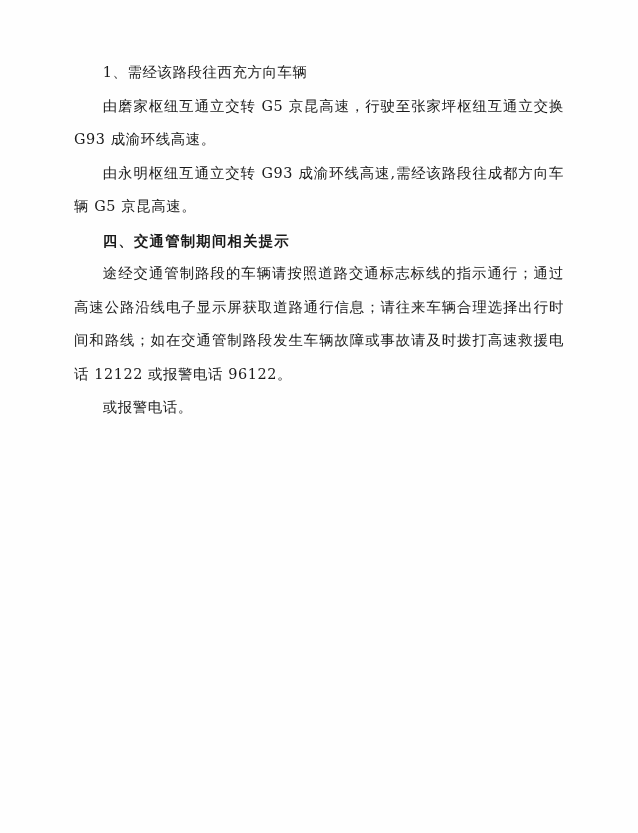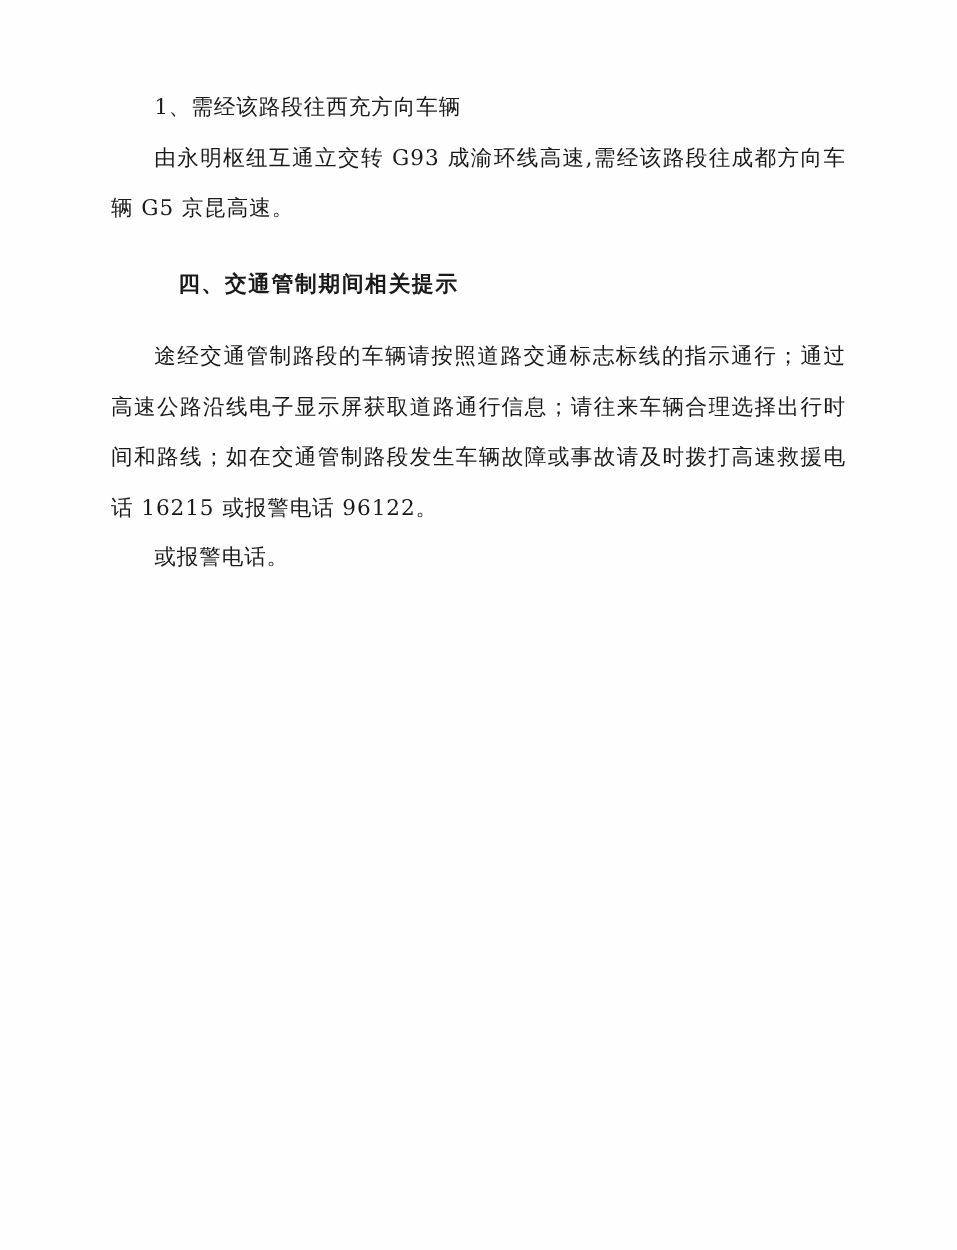--- a/index.html
+++ b/index.html
@@ -28,32 +28,33 @@
     letter-spacing: 0.6px;
     text-align: justify;
     text-justify: inter-ideograph;
   }
   p.para {
     margin: 0;
     text-indent: 2em;
     font-weight: 500;
   }
   p.heading {
-    margin: 16px;
+    margin: 0;
     text-indent: 2em;
     font-weight: 700;
     letter-spacing: 1.2px;
   }
 </style>
 </head>
 <body>
 
 <div class="page">
   <div class="doc-body">
 
     <p class="para">1、需经该路段往西充方向车辆</p>
+    <p class="para">由磨家枢纽互通立交转 G5 京昆高速，行驶至张家坪枢纽互通立交换 G93 成渝环线高速。</p>
     <p class="para">由永明枢纽互通立交转 G93 成渝环线高速,需经该路段往成都方向车辆 G5 京昆高速。</p>
     <p class="heading">四、交通管制期间相关提示</p>
-    <p class="para">途经交通管制路段的车辆请按照道路交通标志标线的指示通行；通过高速公路沿线电子显示屏获取道路通行信息；请往来车辆合理选择出行时间和路线；如在交通管制路段发生车辆故障或事故请及时拨打高速救援电话 16215 或报警电话 96122。</p>
+    <p class="para">途经交通管制路段的车辆请按照道路交通标志标线的指示通行；通过高速公路沿线电子显示屏获取道路通行信息；请往来车辆合理选择出行时间和路线；如在交通管制路段发生车辆故障或事故请及时拨打高速救援电话 12122 或报警电话 96122。</p>
     <p class="para">或报警电话。</p>
 
   </div>
 </div>
 
 </body></html>

